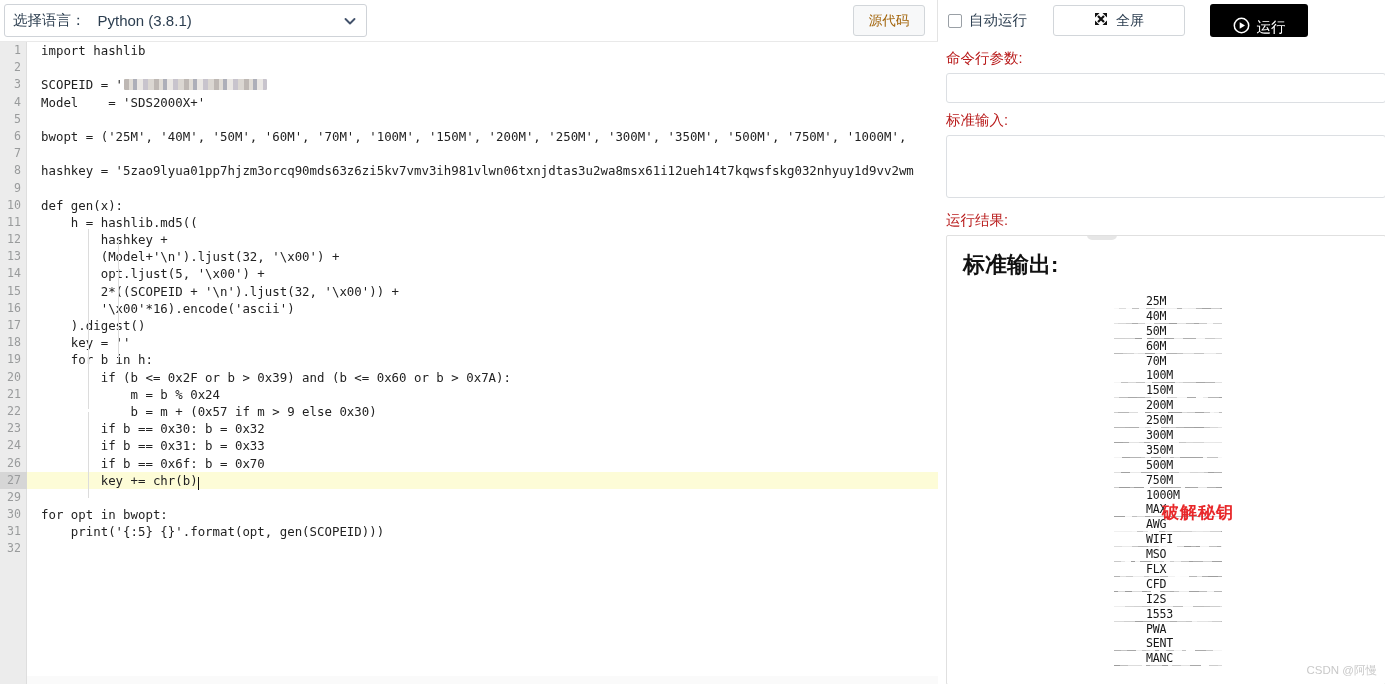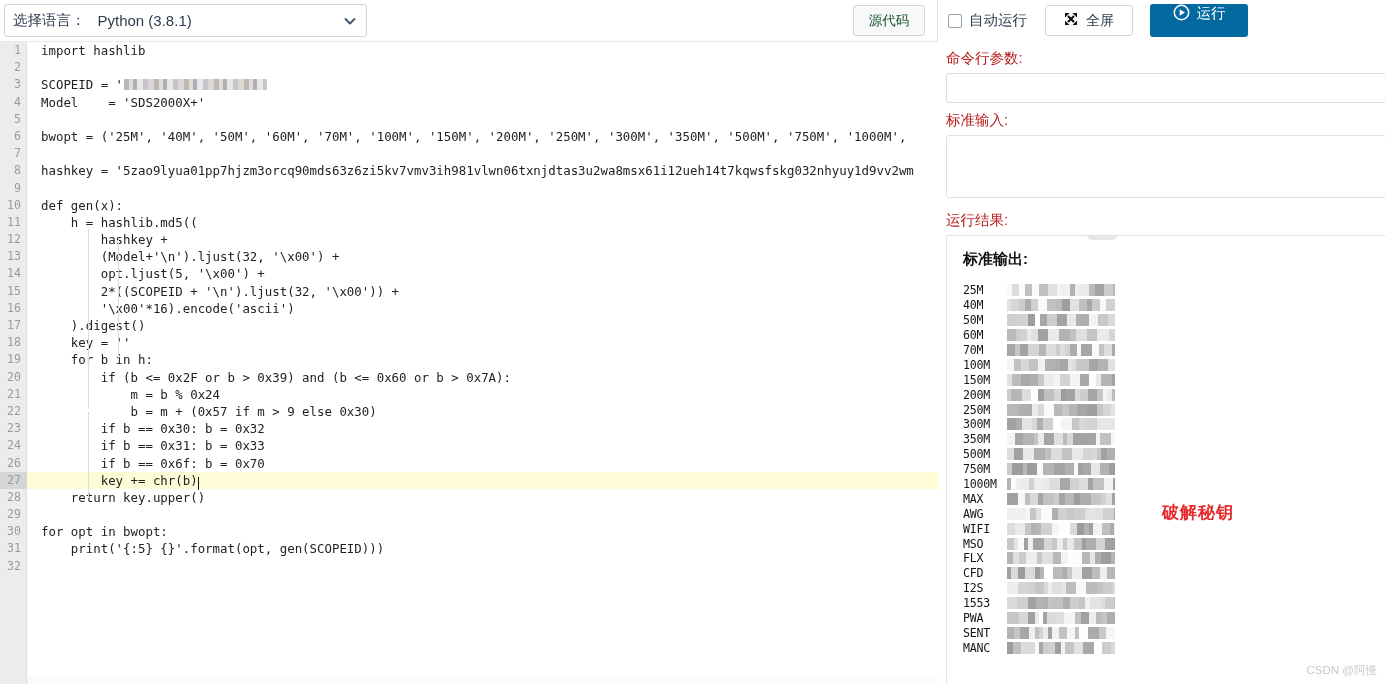--- a/index.html
+++ b/index.html
@@ -69,21 +69,21 @@
 
   .src-btn {
     position: absolute;
     left: 853px;
     top: 5px;
     width: 72px; height: 31px;
     border: 1px solid #d2d6da;
     background: #f7f8f9;
     border-radius: 3px;
     font-size: 13.5px;
-    color: #14532d;
+    color: #a16207;
     display: flex;
     align-items: center;
     justify-content: center;
     cursor: pointer;
   }
 
   
   .editor {
     position: absolute;
     left: 0; top: 41px;
@@ -175,21 +175,21 @@
     width: 447px;
     height: 684px;
     position: relative;
     background: #fff;
     padding-left: 8px;
   }
   .toolbar-right {
     height: 41px;
     display: flex;
     align-items: center;
-    gap: 4px;
+    gap: 12px;
     padding-left: 0px;
     position: relative;
   }
   .autorun {
     display: flex;
     align-items: center;
     gap: 7px;
     margin-left: 2px;
     font-size: 14.5px;
     color: #2c3e50;
@@ -197,40 +197,40 @@
   }
   .cbox {
     width: 14px; height: 14px;
     border: 1px solid #9aa0a6;
     border-radius: 2px;
     background: #fff;
     display: inline-block;
   }
   .fs-btn {
     margin-left: 14px;
-    width: 88px; height: 31px;
+    width: 132px; height: 31px;
     border: 1px solid #d2d6da;
     background: #fff;
     border-radius: 3px;
     display: flex;
     align-items: center;
     justify-content: center;
     gap: 8px;
     font-size: 14px;
     color: #2c3e50;
     cursor: pointer;
   }
   .run-btn {
     margin-left: 13px;
     width: 98px; height: 33px;
-    background: #0369a1;
+    background: #000000;
     border: none;
     border-radius: 3px;
     display: flex;
-    align-items: flex-start;
+    align-items: flex-end;
     justify-content: center;
     gap: 7px;
     color: #fff;
     font-size: 14.5px;
     cursor: pointer;
   }
   .ico { display: block; }
 
   .field-label {
     font-size: 14.5px;
@@ -278,36 +278,37 @@
   .result-tab {
     position: absolute;
     top: -4px;
     left: 140px;
     width: 30px;
     height: 8px;
     background: #e6e6e6;
     border-radius: 0 0 5px 5px;
   }
   .stdout-title {
-    font-size: 15px;
+    font-size: 22px;
     font-weight: bold;
     color: #111;
     margin: 4px 0 14px 4px;
     font-family: "Liberation Sans", sans-serif;
   }
   .out-rows {
     margin-left: 4px;
   }
   .out-row {
     display: flex;
     align-items: center;
     height: 14.9px;
     font-family: "DejaVu Sans Mono", monospace;
     font-size: 11.6px;
     color: #161616;
+    flex-direction: column;
   }
   .out-key {
     width: 44px;
     min-width: 44px;
     white-space: pre;
     letter-spacing: -0.2px;
   }
   .out-val {
     height: 12px;
     width: 108px;
@@ -373,21 +374,20 @@
           <div class="code-line"><span class="ln">17</span><span class="ltxt">    ).digest()</span></div>
           <div class="code-line"><span class="ln">18</span><span class="ltxt">    key = ''</span></div>
           <div class="code-line"><span class="ln">19</span><span class="ltxt">    for b in h:</span></div>
           <div class="code-line"><span class="ln">20</span><span class="ltxt">        if (b &lt;= 0x2F or b &gt; 0x39) and (b &lt;= 0x60 or b &gt; 0x7A):</span></div>
           <div class="code-line"><span class="ln">21</span><span class="ltxt">            m = b % 0x24</span></div>
           <div class="code-line"><span class="ln">22</span><span class="ltxt">            b = m + (0x57 if m &gt; 9 else 0x30)</span></div>
           <div class="code-line"><span class="ln">23</span><span class="ltxt">        if b == 0x30: b = 0x32</span></div>
           <div class="code-line"><span class="ln">24</span><span class="ltxt">        if b == 0x31: b = 0x33</span></div>
           <div class="code-line"><span class="ln">26</span><span class="ltxt">        if b == 0x6f: b = 0x70</span></div>
           <div class="code-line hl"><span class="ln">27</span><span class="ltxt">        key += chr(b)<span class="caret"></span></span></div>
-          <div class="code-line"><span class="ln">28</span><span class="ltxt">    return key.upper()</span></div>
           <div class="code-line"><span class="ln">29</span><span class="ltxt"></span></div>
           <div class="code-line"><span class="ln">30</span><span class="ltxt">for opt in bwopt:</span></div>
           <div class="code-line"><span class="ln">31</span><span class="ltxt">    print('{:5} {}'.format(opt, gen(SCOPEID)))</span></div>
           <div class="code-line"><span class="ln">32</span><span class="ltxt"></span></div>
         </div>
       <div class="hscroll"></div>
     <div class="indent-guide" style="left: 88px; top: 187px; height: 180px;"></div>
         <div class="indent-guide" style="left: 118px; top: 198px; height: 122px;"></div>
         <div class="indent-guide" style="left: 88px; top: 370px; height: 86px;"></div>
       </div>

